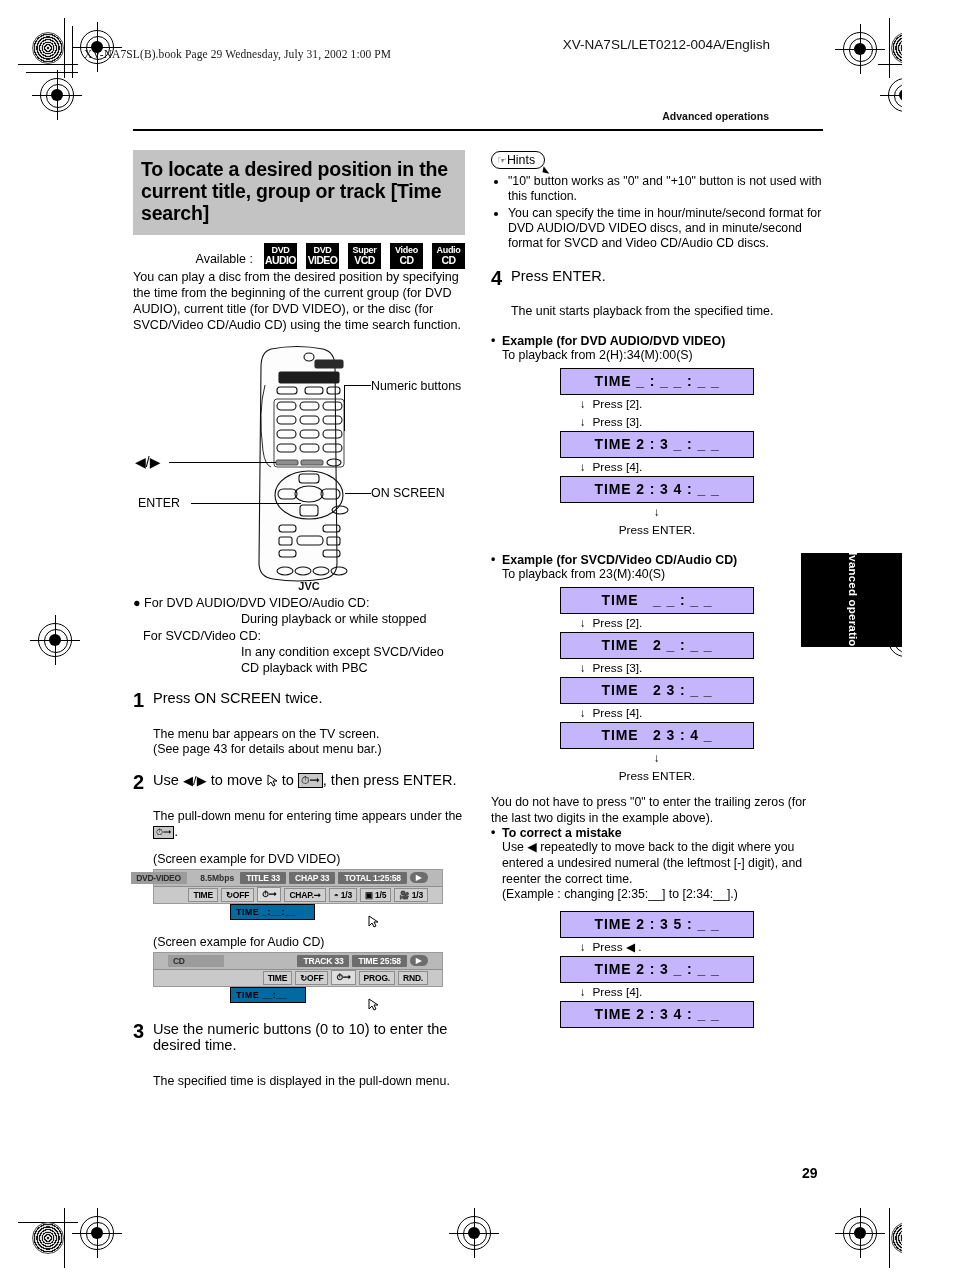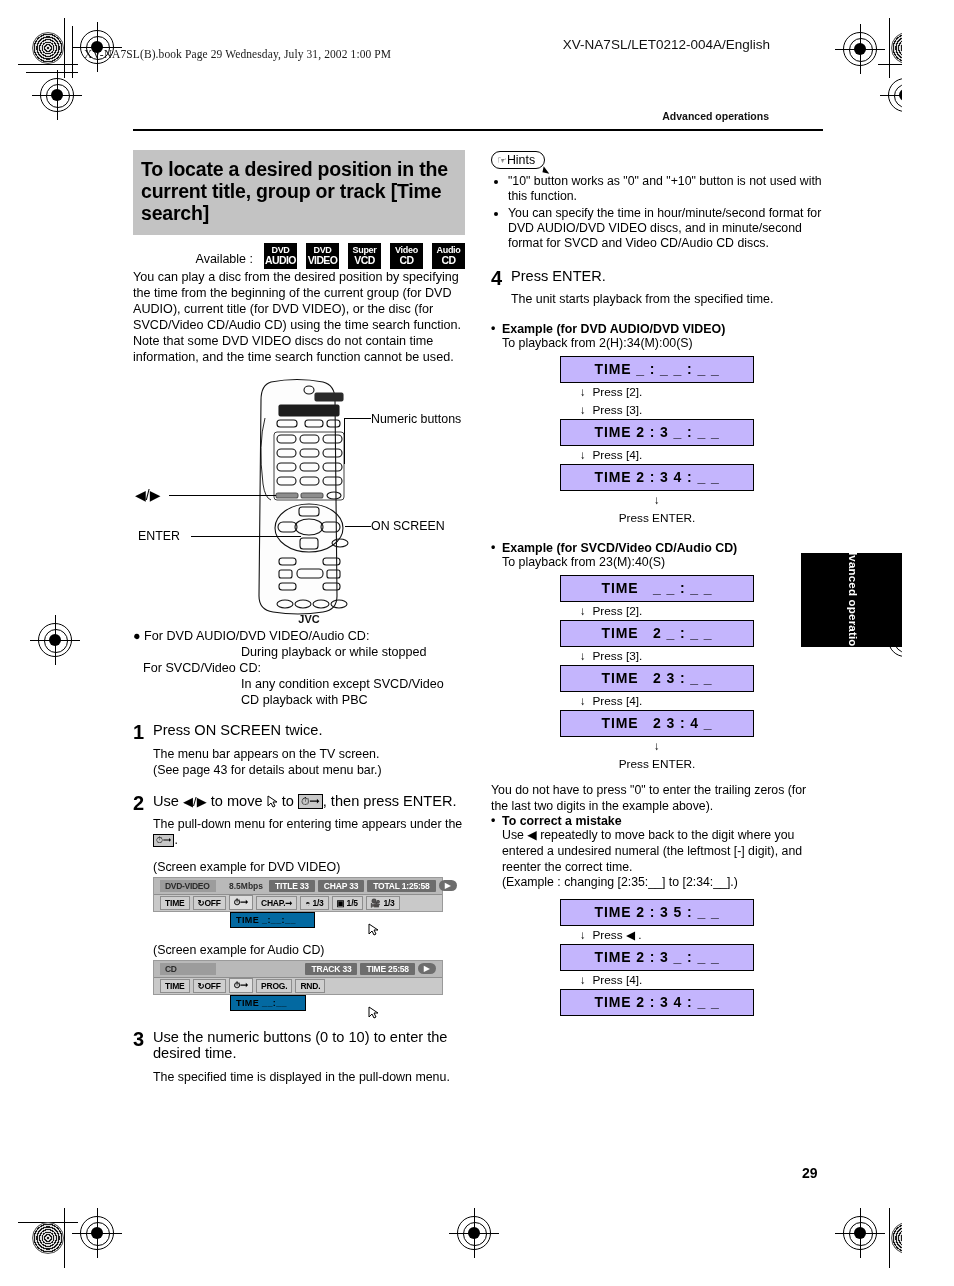--- a/index.html
+++ b/index.html
@@ -182,21 +182,21 @@
     line-height: 1.05;
   }
   .step-body { flex: 1 1 auto; }
   .step-title {
     font-size: 14.6px;
     line-height: 1.14;
   }
   .step-desc {
     font-size: 12.4px;
     line-height: 1.27;
-    margin-top: 8px;
+    margin-top: 20px;
   }
 
   
   .glyph-box {
     display: inline-block;
     border: 1px solid #000;
     background: #c8c8c8;
     padding: 0 2px;
     font-size: 11px;
     line-height: 13px;
@@ -219,22 +219,23 @@
     width: 288px;
     border: 1px solid #9a9a9a;
     background: #c9c9c9;
     font-size: 8.5px;
     position: relative;
   }
   .osd-row {
     display: flex;
     align-items: center;
     height: 16px;
-    padding: 0 6px;
+    padding: 0 14px;
     gap: 3px;
+    justify-content: flex-end;
   }
   .osd-row.top { background: #b9b9b9; border-bottom: 1px solid #8e8e8e; }
   .osd-disc {
     background: #9c9c9c;
     color: #2b2b2b;
     font-weight: bold;
     padding: 1px 5px;
     letter-spacing: -0.3px;
     min-width: 46px;
   }
@@ -485,21 +486,20 @@
         <span class="l1">Video</span>
           <span class="l2">CD</span>
       </span>
       <span class="disc-badge">
         <span class="l1">Audio</span>
           <span class="l2">CD</span>
       </span>
     </div>
 
     <div class="btext tight">You can play a disc from the desired position by specifying the time from the beginning of the current group (for DVD AUDIO), current title (for DVD VIDEO), or the disc (for SVCD/Video CD/Audio CD) using the time search function.</div>
-    <div class="btext tight">Note that some DVD VIDEO discs do not contain time information, and the time search function cannot be used.</div>
 
     <div class="remote-wrap">
       <svg width="332" height="250" viewBox="0 0 332 250">
         <g fill="none" stroke="#111" stroke-width="1.1">
 
           <path d="M 138 6 q 26 -5 52 0 q 12 3 12 18 l 2 196 q 0 14 -14 16 q -25 4 -50 0 q -14 -2 -14 -16 l 2 -196 q 0 -15 10 -18 z" fill="#fdfdfd"></path>
           <path d="M 132 42 q -7 26 -2 66 q 2 14 8 16" stroke-width="0.9"></path>
 
           <ellipse cx="176" cy="14" rx="5" ry="4"></ellipse>
           <rect x="182" y="17" width="28" height="8" rx="1.5" fill="#2a2a2a" stroke="#2a2a2a"></rect>

